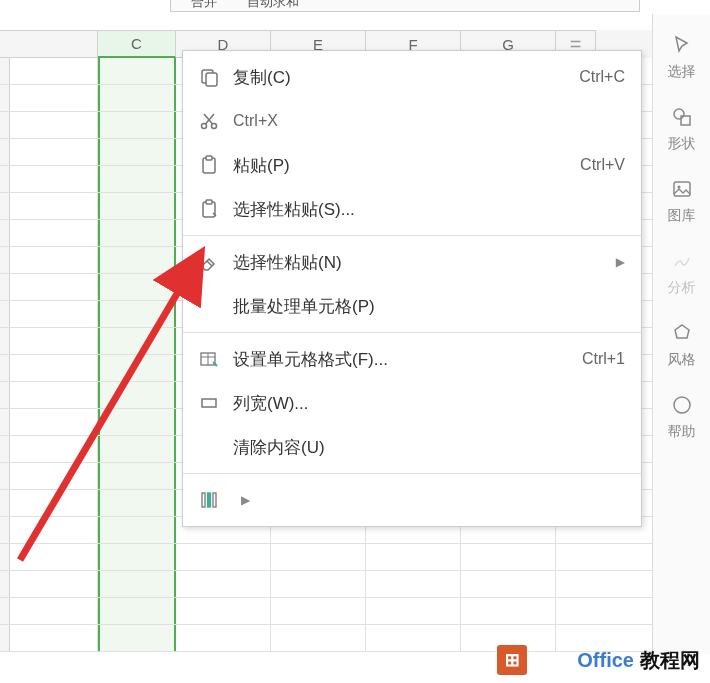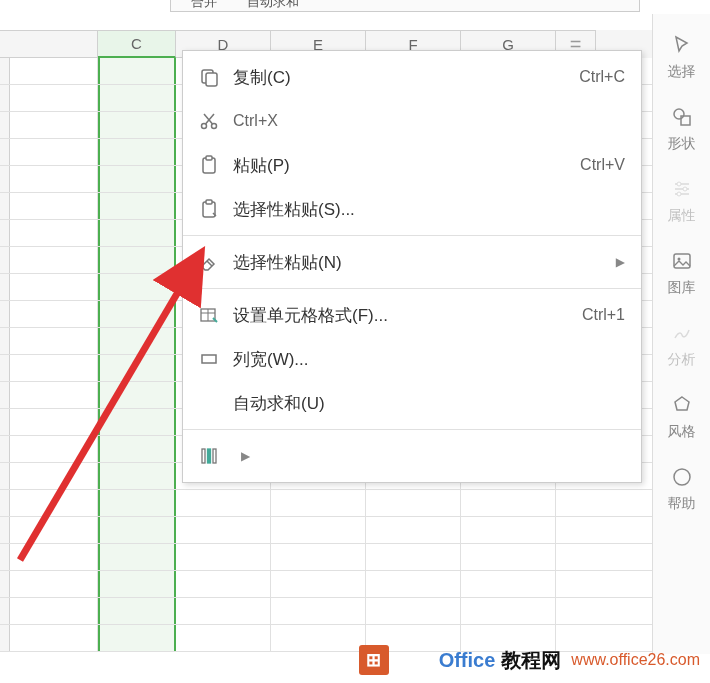--- a/index.html
+++ b/index.html
@@ -516,20 +516,24 @@
   <div class="menu-item">
     <span class="icon">
       <svg width="20" height="20" viewBox="0 0 20 20">
           <path d="M4 13l6-6 5 5-6 6H6l-2-2z" fill="none" stroke="#777" stroke-width="1.5"></path>
           <line x1="8" y1="9" x2="13" y2="14" stroke="#777" stroke-width="1.5"></line>
         </svg>
     </span>
     <span class="label">选择性粘贴(N)</span>
     <span class="submenu-arrow">▶</span>
   </div>
+  <div class="menu-item">
+    <span class="icon"></span>
+    <span class="label">批量处理单元格(P)</span>
+  </div>
   <div class="menu-separator"></div>
   <div class="menu-item">
     <span class="icon">
       <svg width="20" height="20" viewBox="0 0 20 20">
           <rect x="2" y="4" width="14" height="12" fill="none" stroke="#777" stroke-width="1.3"></rect>
           <line x1="2" y1="8" x2="16" y2="8" stroke="#777"></line>
           <line x1="9" y1="4" x2="9" y2="16" stroke="#777"></line>
           <path d="M14 13l4 4" stroke="#4a9" stroke-width="2"></path>
         </svg>
     </span>
@@ -539,21 +543,21 @@
   <div class="menu-item">
     <span class="icon">
       <svg width="20" height="20" viewBox="0 0 20 20">
           <rect x="3" y="6" width="14" height="8" fill="none" stroke="#777" stroke-width="1.5"></rect>
         </svg>
     </span>
     <span class="label">列宽(W)...</span>
   </div>
   <div class="menu-item">
     <span class="icon"></span>
-    <span class="label">自动求和(U)</span>
+    <span class="label">清除内容(U)</span>
   </div>
   <div class="menu-separator"></div>
   <div class="menu-item">
     <span class="icon">
       <svg width="20" height="20" viewBox="0 0 20 20">
           <rect x="3" y="3" width="3" height="14" fill="none" stroke="#777" stroke-width="1.3"></rect>
           <rect x="8.5" y="3" width="3" height="14" fill="#4a9" stroke="#4a9" stroke-width="1.3"></rect>
           <rect x="14" y="3" width="3" height="14" fill="none" stroke="#777" stroke-width="1.3"></rect>
         </svg>
     </span>
@@ -571,33 +575,20 @@
     <span>选择</span>
   </div>
   <div class="sidebar-btn">
     <span class="sb-icon">
         <svg width="22" height="22" viewBox="0 0 22 22">
           <circle cx="8" cy="8" r="5" fill="none" stroke="#888" stroke-width="1.5"></circle>
           <rect x="10" y="10" width="9" height="9" fill="none" stroke="#888" stroke-width="1.5"></rect>
         </svg>
       </span>
     <span>形状</span>
-  </div>
-  <div class="sidebar-btn disabled">
-    <span class="sb-icon">
-        <svg width="22" height="22" viewBox="0 0 22 22">
-          <line x1="4" y1="6" x2="18" y2="6" stroke="#bbb" stroke-width="1.5"></line>
-          <line x1="4" y1="11" x2="18" y2="11" stroke="#bbb" stroke-width="1.5"></line>
-          <line x1="4" y1="16" x2="18" y2="16" stroke="#bbb" stroke-width="1.5"></line>
-          <circle cx="8" cy="6" r="2" fill="#fff" stroke="#bbb"></circle>
-          <circle cx="14" cy="11" r="2" fill="#fff" stroke="#bbb"></circle>
-          <circle cx="8" cy="16" r="2" fill="#fff" stroke="#bbb"></circle>
-        </svg>
-      </span>
-    <span>属性</span>
   </div>
   <div class="sidebar-btn">
     <span class="sb-icon">
         <svg width="22" height="22" viewBox="0 0 22 22">
           <rect x="3" y="4" width="16" height="14" rx="2" fill="none" stroke="#888" stroke-width="1.5"></rect>
           <circle cx="8" cy="9" r="1.5" fill="#888"></circle>
           <path d="M3 16l5-5 4 4 3-3 4 4" fill="none" stroke="#888" stroke-width="1.3"></path>
         </svg>
       </span>
     <span>图库</span>
@@ -634,14 +625,13 @@
       <polygon points="0 0, 8 4, 0 8" fill="#e03030"></polygon>
     </marker>
   </defs>
   <line x1="20" y1="560" x2="198" y2="258" stroke="#e03030" stroke-width="7" marker-end="url(#arrowhead)"></line>
 </svg>
 
 <div class="watermark">
   <span class="w-icon">⊞</span>
   <span class="w-text1">Office</span>
     <span class="w-text2">教程网</span>
-  <span class="w-url">www.office26.com</span>
 </div>
 
 </body></html>

